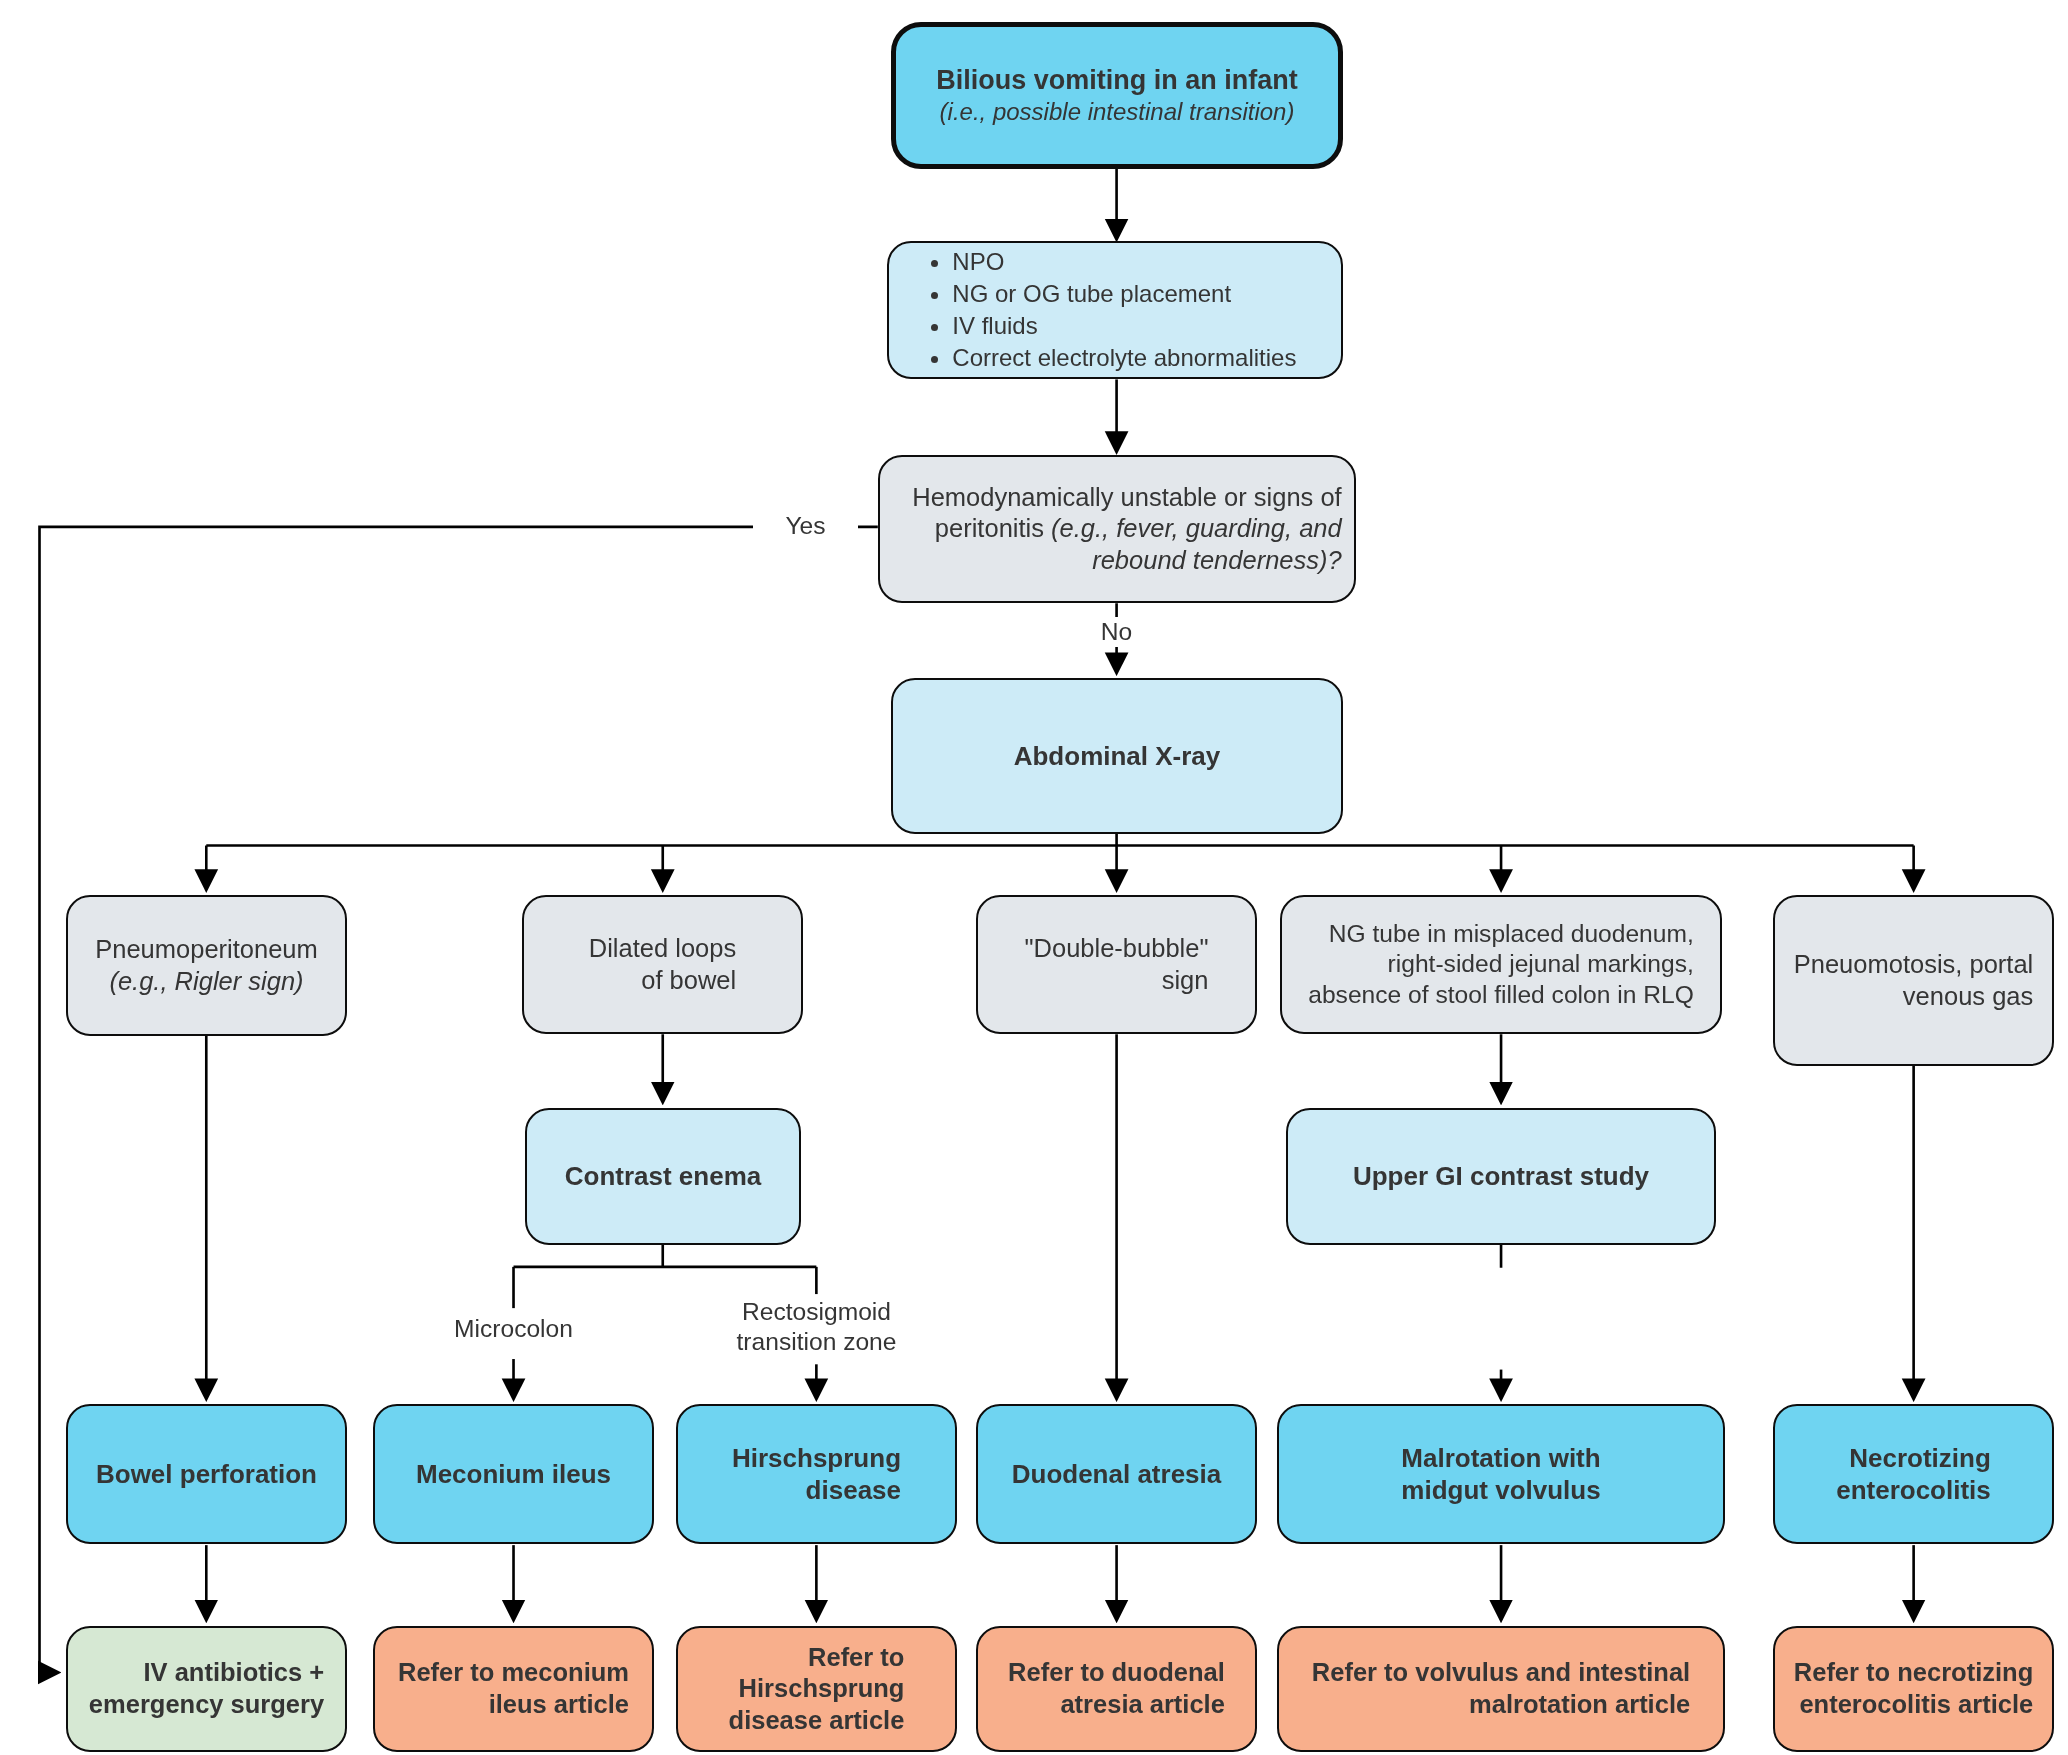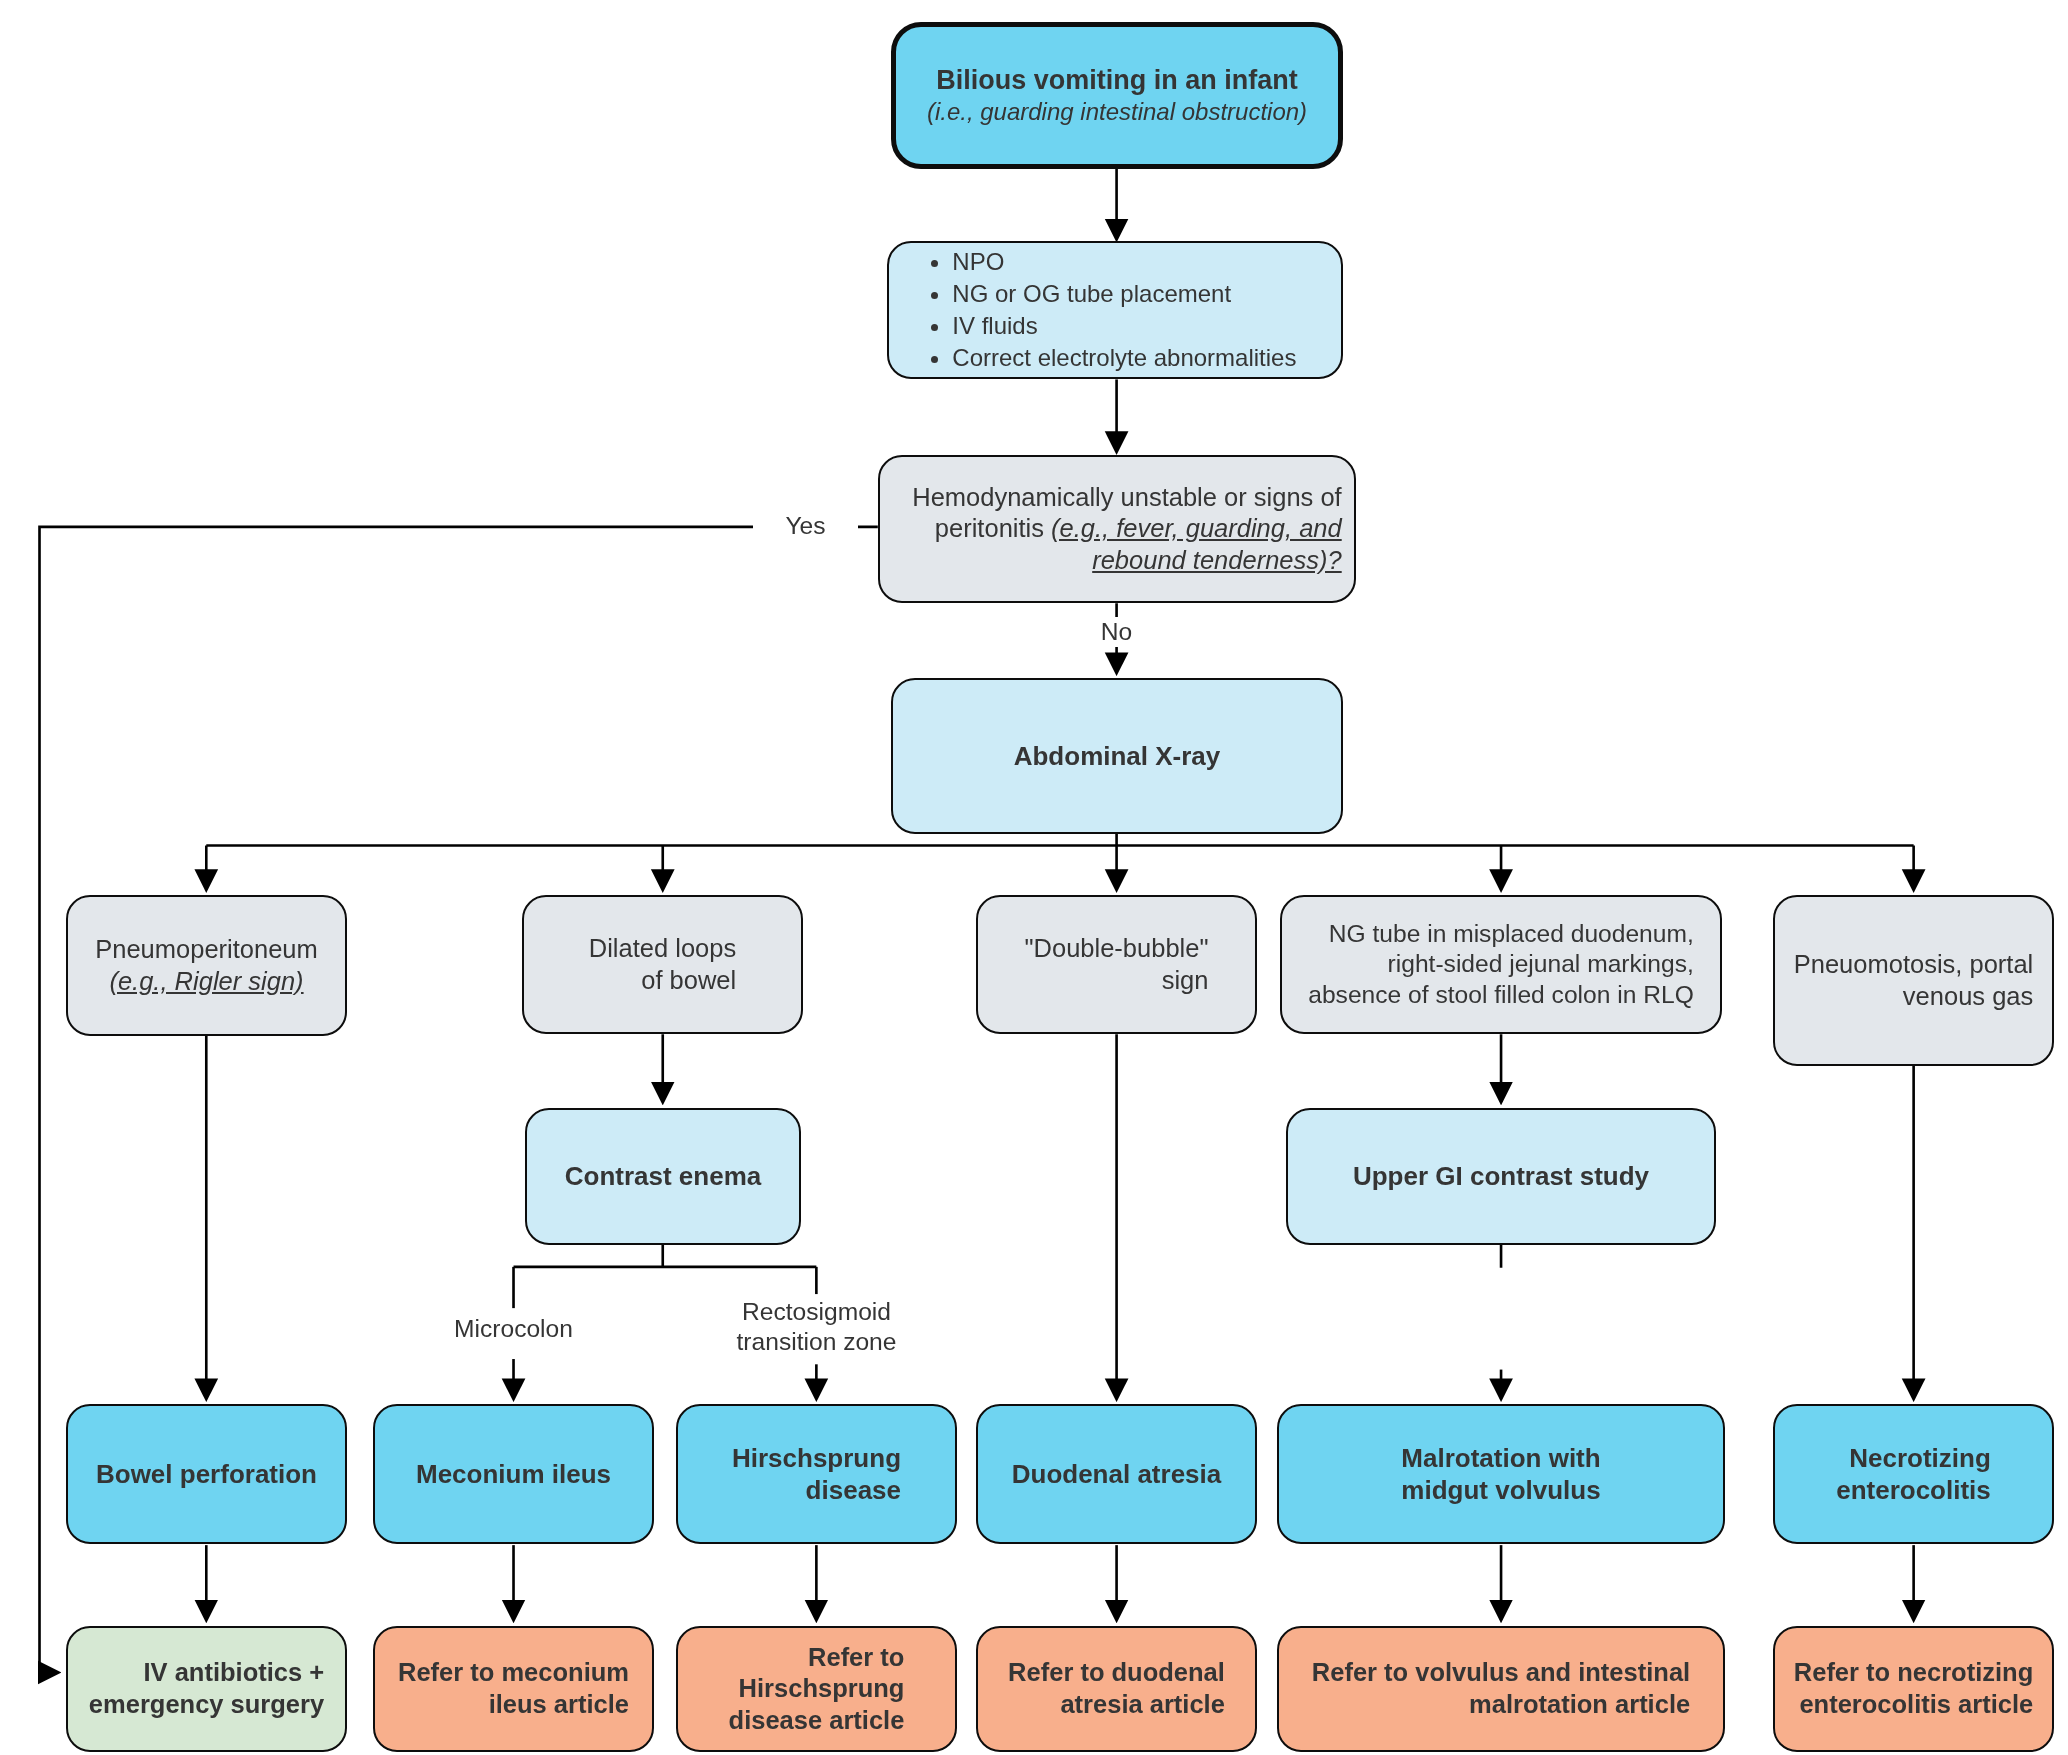--- a/index.html
+++ b/index.html
@@ -46,21 +46,21 @@
     background: var(--bright-blue, #6FD4F1);
   }
   .start .title { font-weight: bold; font-size: 27px; }
   .start .subtitle { font-style: italic; font-size: 24px; }
   .lightblue { background: var(--light-blue, #CDEBF7); }
   .brightblue { background: var(--bright-blue, #6FD4F1); font-weight: bold; font-size: 26px; }
   .green { background: var(--action-green, #D6E8D3); font-weight: bold; font-size: 25.5px; }
   .orange { background: var(--refer-orange, #F8AF8C); font-weight: bold; font-size: 25.5px; }
   .boldlabel { font-weight: bold; font-size: 26px; }
   .pre { white-space: pre-line; }
-  .i { font-style: italic; text-decoration: underline; }
+  .i { font-style: italic; }
   .small { font-size: 24.6px; }
   .mgmt { align-items: flex-start; text-align: left; }
   .mgmt ul {
     margin: 0;
     padding-left: 51px;
     font-size: 24px;
     line-height: 1.33;
   }
   .lbl {
     position: absolute;
@@ -109,21 +109,21 @@
     <path d="M235 1760 V1845" marker-end="url(#ah)"></path>
     <path d="M585 1760 V1845" marker-end="url(#ah)"></path>
     <path d="M930 1760 V1845" marker-end="url(#ah)"></path>
     <path d="M1272 1760 V1845" marker-end="url(#ah)"></path>
     <path d="M1710 1760 V1845" marker-end="url(#ah)"></path>
     <path d="M2180 1760 V1845" marker-end="url(#ah)"></path>
   </svg>
 
   <div class="node start" style="left:891px; top:22px; width:452px; height:147px;">
     <div class="title">Bilious vomiting in an infant</div>
-    <div class="subtitle">(i.e., guarding intestinal obstruction)</div>
+    <div class="subtitle">(i.e., possible intestinal transition)</div>
   </div>
 
   <div class="node lightblue mgmt" style="left:887px; top:241px; width:456px; height:138px;">
     <ul>
       <li>NPO</li>
       <li>NG or OG tube placement</li>
       <li>IV fluids</li>
       <li>Correct electrolyte abnormalities</li>
     </ul>
   </div>

